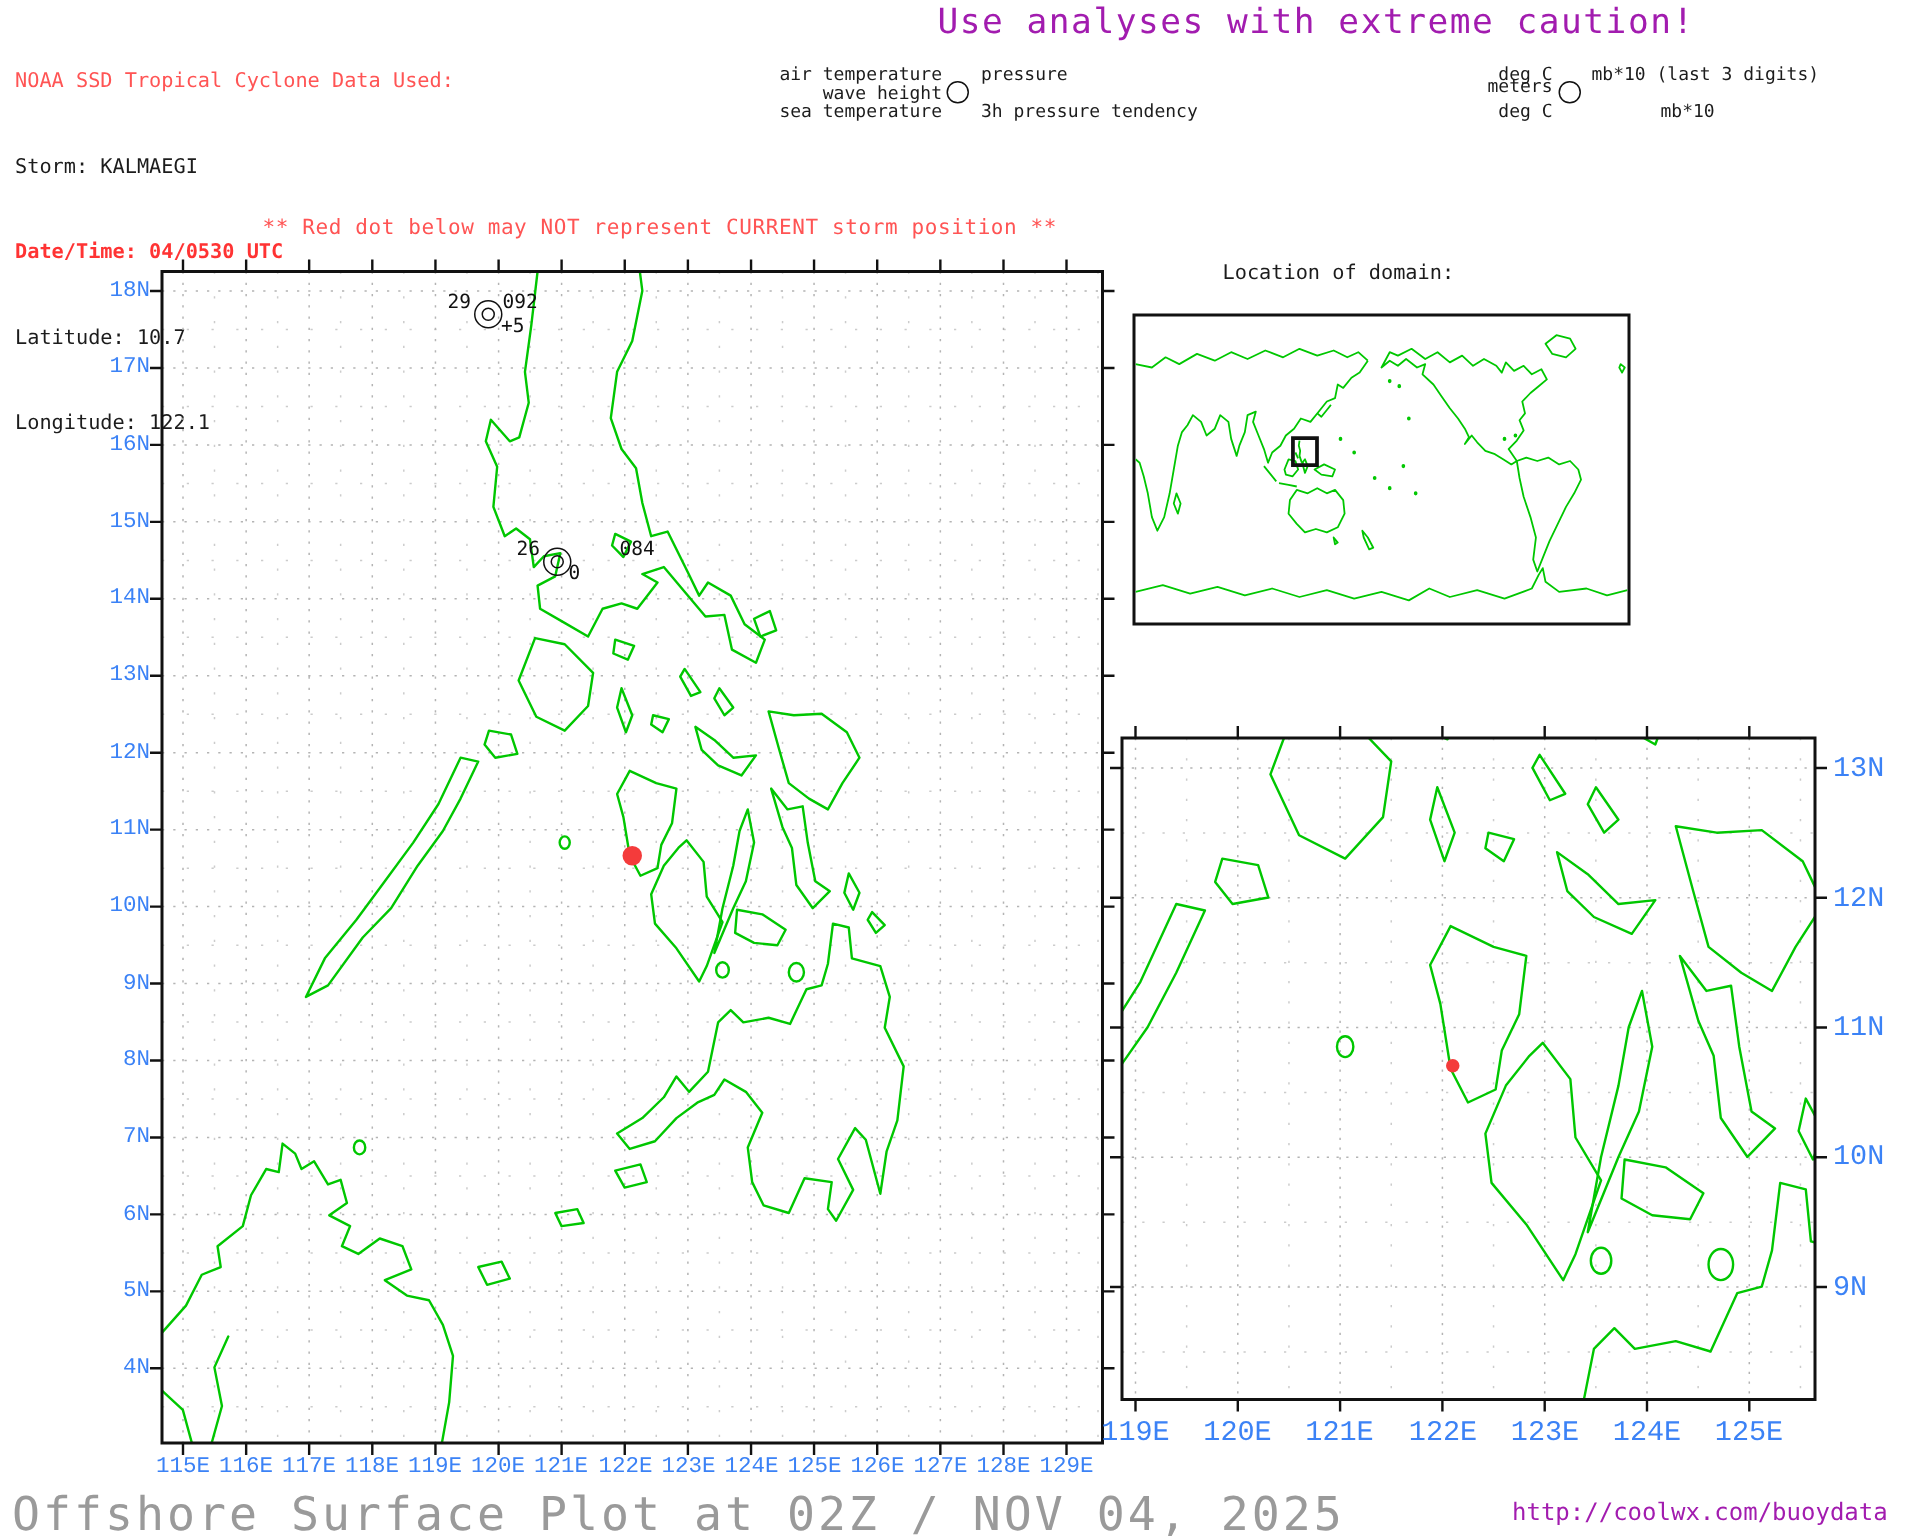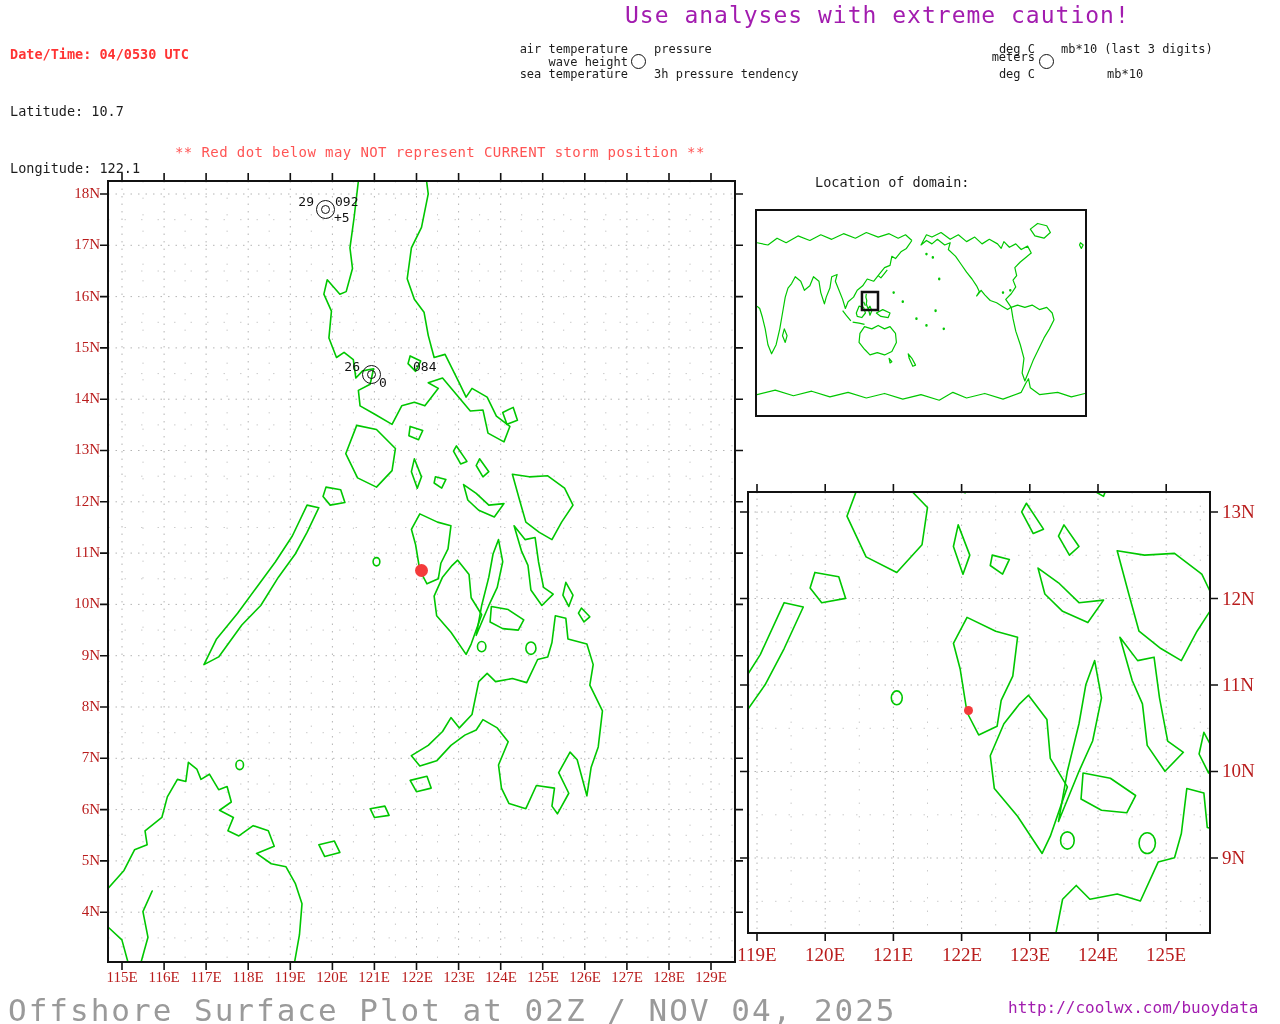--- a/index.html
+++ b/index.html
@@ -7,21 +7,21 @@
         font-family:"DejaVu Sans Mono","Liberation Mono",monospace;color:#1c1c1c;}
   .abs{position:absolute;}
   .hdr{font-size:13.5px;line-height:19px;white-space:pre;}
   .red{color:#ff5454;}
   .redbold{color:#ff3333;font-weight:bold;}
   .caution{font-size:23px;letter-spacing:1px;color:#a21caf;white-space:pre;}
   .legend-txt{font-size:12px;white-space:pre;color:#1c1c1c;}
   .leg-right{text-align:right;}
   .circle-glyph{width:13px;height:13px;border:1.6px solid #111;border-radius:50%;background:#fff;}
   .warn{font-size:14px;letter-spacing:.4px;color:#ff5454;white-space:pre;}
-  .axlab{font-family:Liberation Serif, serif;color:#b91c1c;}
+  .axlab{font-family:Liberation Mono, monospace;color:#3b82f6;}
   .mainlab{font-size:15px;}
   .inslab{font-size:19px;}
   .lat-main{width:42px;text-align:right;}
   .lon-main{width:46px;text-align:center;}
   .lon-ins{width:60px;text-align:center;}
   .station{font-size:13px;line-height:15px;color:#111;white-space:pre;}
   .st-circ-o{width:17px;height:17px;border:1.6px solid #111;border-radius:50%;}
   .st-circ-i{position:absolute;left:3.5px;top:3.5px;width:7px;height:7px;border:1.5px solid #111;border-radius:50%;}
   .storm-dot{background:#f43b3b;border-radius:50%;}
   .dom-title{font-size:13.5px;white-space:pre;color:#1c1c1c;}
@@ -66,20 +66,22 @@
         <path vector-effect="non-scaling-stroke" d="M120.9 -6.05 L121.25 -6.1 121.35 -5.92 121.0 -5.88 120.9 -6.05 Z"></path>
         <path vector-effect="non-scaling-stroke" d="M119.68 -5.35 L120.05 -5.42 120.18 -5.2 119.82 -5.12 119.68 -5.35 Z"></path>
         <path vector-effect="non-scaling-stroke" d="M114.67 -4.5 L115.05 -4.85 115.3 -5.25 115.6 -5.35 115.55 -5.62 115.95 -5.88 116.08 -6.28 116.32 -6.62 116.52 -6.58 116.58 -6.95 116.78 -6.82 116.88 -6.62 117.08 -6.72 117.3 -6.42 117.5 -6.48 117.6 -6.18 117.32 -6.02 117.65 -5.88 117.52 -5.62 117.78 -5.52 118.12 -5.72 118.48 -5.62 118.62 -5.32 118.2 -5.18 118.55 -4.98 118.9 -4.92 119.12 -4.6 119.28 -4.2 119.22 -3.6 119.1 -3.05"></path>
         <path vector-effect="non-scaling-stroke" d="M114.67 -3.75 L115.0 -3.5 115.15 -3.05"></path>
         <path vector-effect="non-scaling-stroke" d="M115.45 -3.05 L115.62 -3.55 115.5 -4.05 115.72 -4.45"></path>
       </g>
     </defs>
   </svg>
 
   <div class="abs hdr" style="left:10px;top:7px;">
+    <div class="red">NOAA SSD Tropical Cyclone Data Used:</div>
+    <div>Storm: KALMAEGI</div>
     <div class="redbold">Date/Time: 04/0530 UTC</div>
     <div>Latitude: 10.7</div>
     <div>Longitude: 122.1</div>
   </div>
 
   <div class="abs caution" style="left:625px;top:2px;">Use analyses with extreme caution!</div>
 
   <div class="abs legend-txt leg-right" style="left:420px;top:42px;width:208px;">air temperature</div>
   <div class="abs legend-txt leg-right" style="left:420px;top:55px;width:208px;">wave height</div>
   <div class="abs legend-txt leg-right" style="left:420px;top:67px;width:208px;">sea temperature</div>

